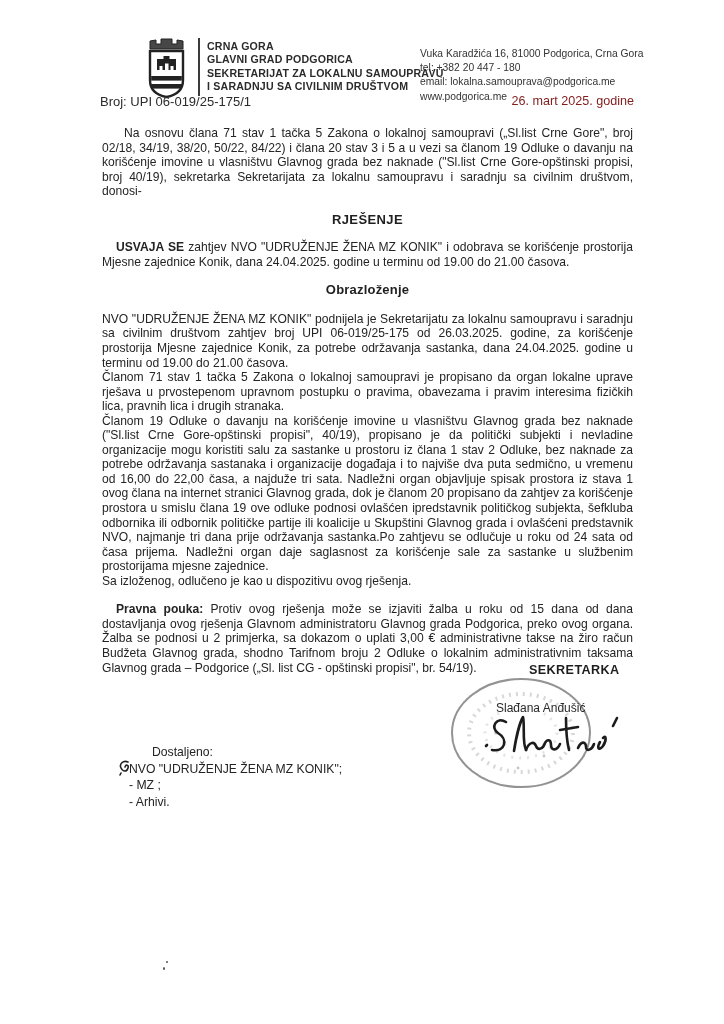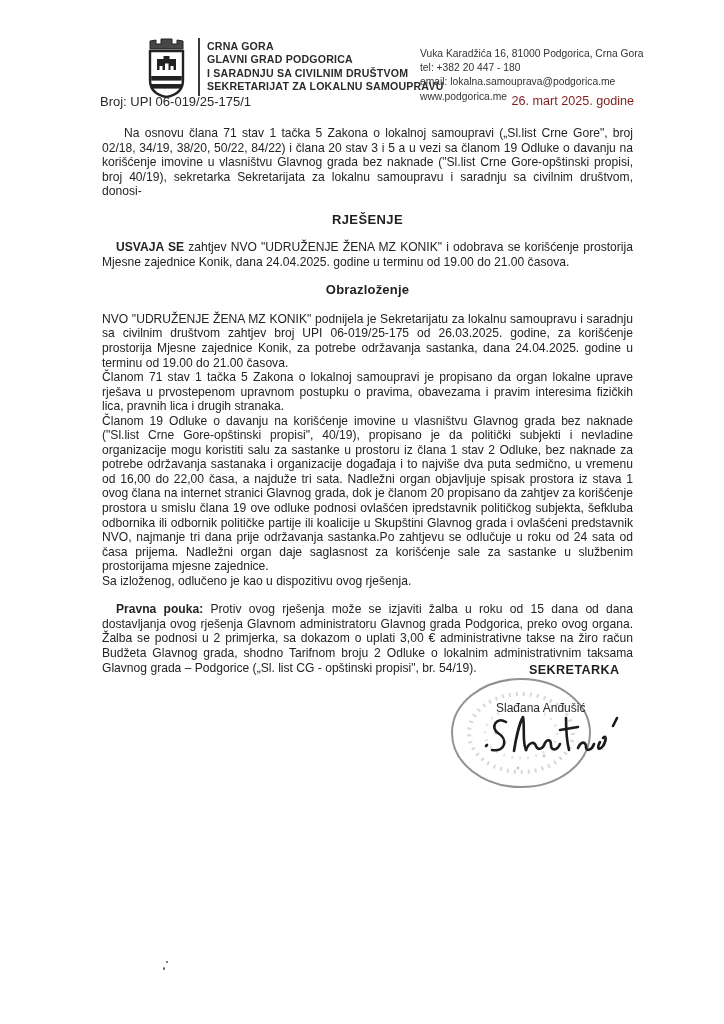--- a/index.html
+++ b/index.html
@@ -85,22 +85,22 @@
         <rect x="15.5" y="30" width="3" height="4" fill="#ffffff"></rect>
         <rect x="26.5" y="30" width="3" height="4" fill="#ffffff"></rect>
 
         <rect x="7.2" y="40" width="30.6" height="4.6" fill="#222"></rect>
         <rect x="7.2" y="48" width="30.6" height="4.6" fill="#222"></rect>
       </svg>
       <div class="vline"></div>
       <div class="org">
         <div>CRNA GORA</div>
         <div>GLAVNI GRAD PODGORICA</div>
+        <div>SEKRETARIJAT ZA LOKALNU SAMOUPRAVU</div>
         <div>I SARADNJU SA CIVILNIM DRUŠTVOM</div>
-        <div>SEKRETARIJAT ZA LOKALNU SAMOUPRAVU</div>
       </div>
     </div>
     <div class="contact">
       <div>Vuka Karadžića 16, 81000 Podgorica, Crna Gora</div>
       <div>tel: +382 20 447 - 180</div>
       <div>email: lokalna.samouprava@podgorica.me</div>
       <div>www.podgorica.me</div>
     </div>
   </div>
 
@@ -147,19 +147,30 @@
       <path d="M32,45 C34,32 38,16 41,11 C43,20 40,36 44,44"></path>
       <path d="M44,44 C47,36 52,35 54,40 C56,45 61,43 63,37 C65,33 69,33 69,39 C69,45 75,45 78,38"></path>
       <path d="M84,12 C84,22 85,36 87,44"></path>
       <path d="M78,24 L96,21"></path>
       <path d="M96,42 C99,35 104,35 104,41 C104,46 110,44 112,38"></path>
       <path d="M118,36 C115,41 116,46 121,40 C125,34 124,28 121,32"></path>
       <path d="M131,20 L135,12"></path>
     </g>
   </svg>
 
+  <div class="distribution">
+    <div class="dist-label">Dostaljeno:</div>
+    <div class="dist-first">
+      <svg class="dist-curl" viewBox="0 0 14 18">
+        <path d="M11,3 C6,1 2,5 4,9 C6,13 10,13 11,9 C12,6 9,5 8,8 M3,16 l1,-2" fill="none" stroke="#222" stroke-width="1.6" stroke-linecap="round"></path>
+      </svg>
+      <span>NVO "UDRUŽENJE ŽENA MZ KONIK";</span>
+    </div>
+    <div>- MZ ;</div>
+    <div>- Arhivi.</div>
+  </div>
 
   <div class="speck">
       <i></i>
       <i></i>
     </div>
 
 </div>
 
 </body></html>

